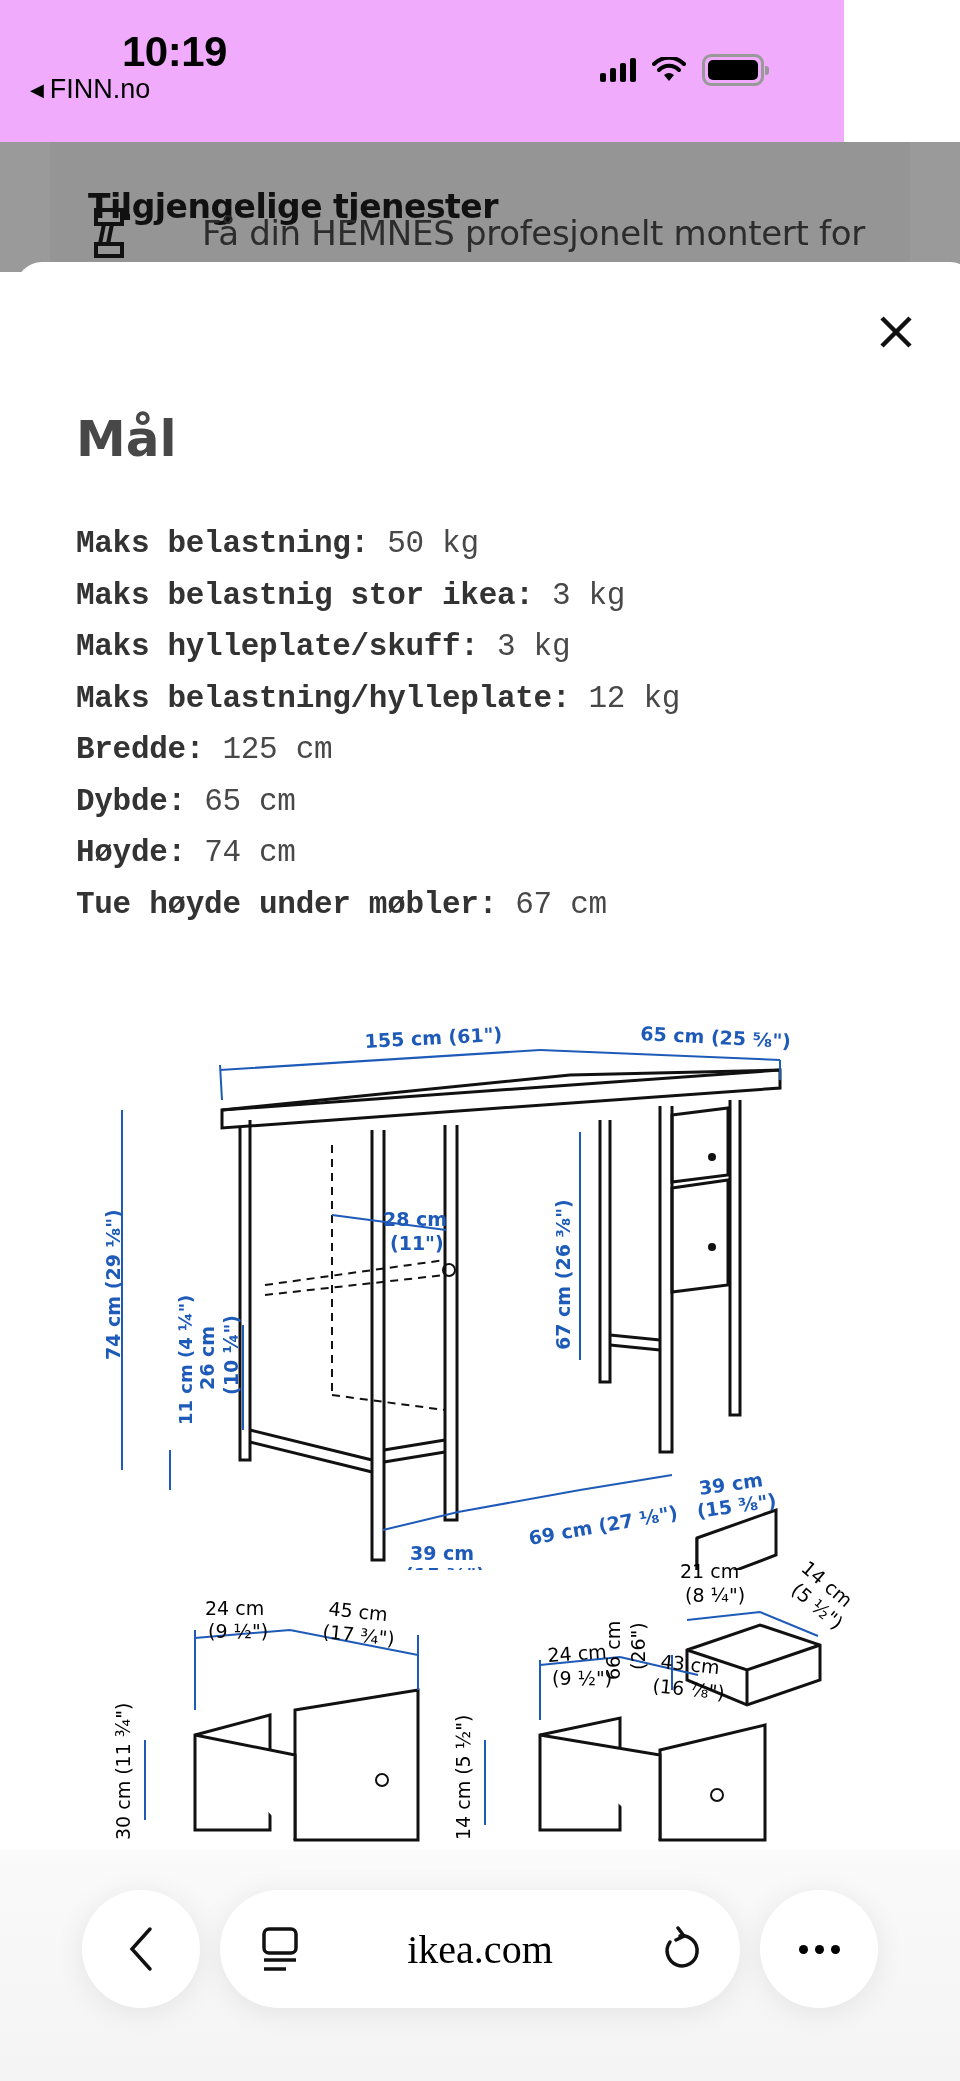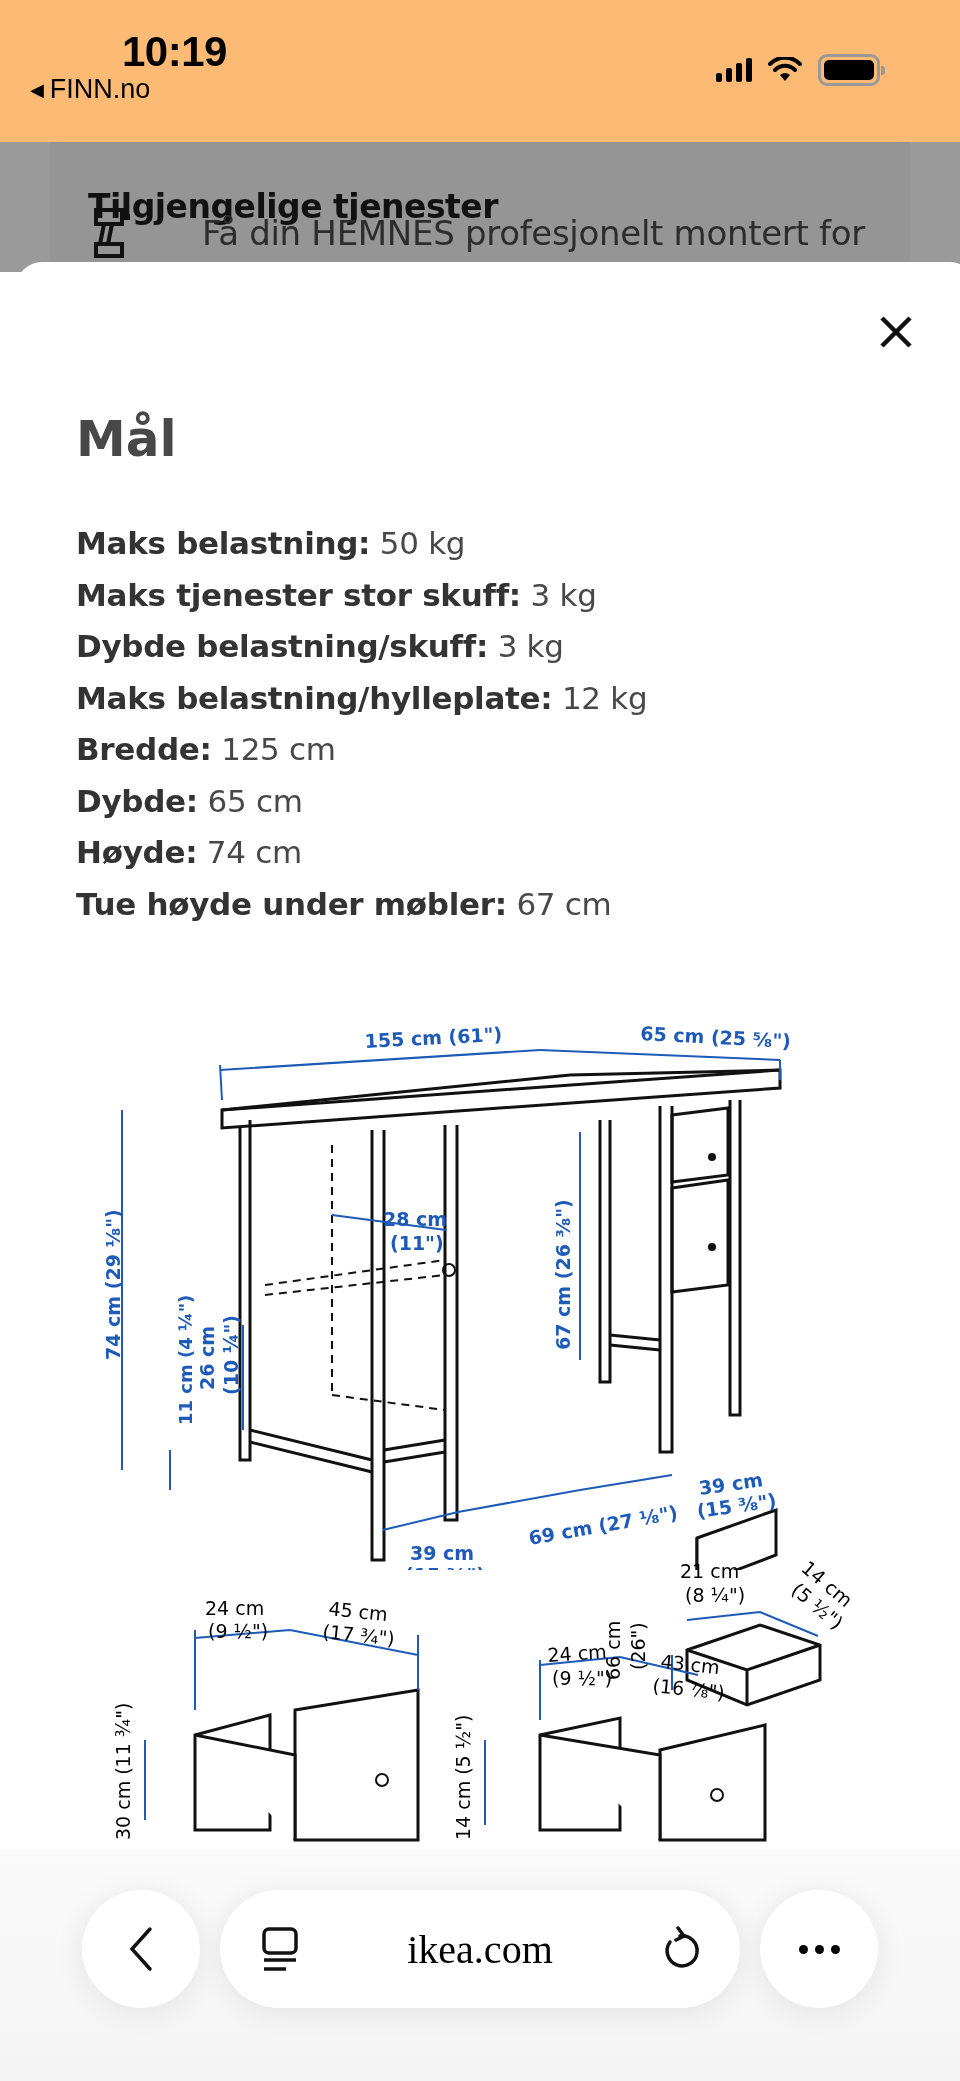--- a/index.html
+++ b/index.html
@@ -1,20 +1,20 @@
 <!DOCTYPE html>
 <html><head>
 <meta charset="utf-8">
 <style>
   * { box-sizing: border-box; margin: 0; padding: 0; }
   html, body { width: 960px; height: 2081px; overflow: hidden; background: #ffffff; }
   body { position: relative; font-family: "DejaVu Sans", "Liberation Sans", sans-serif; color: #111; }
 
   
-  .status-bar { position: absolute; left: 0; top: 0; width: 960px; height: 142px; background: #fdba74; }
+  .status-bar { position: absolute; left: 0; top: 0; width: 844px; height: 142px; background: #f0abfc; }
   .time { position: absolute; left: 122px; top: 28px; font-family: "Liberation Sans", sans-serif; font-size: 42px; font-weight: 700; letter-spacing: -0.5px; color: #000; }
   .back-app { position: absolute; left: 30px; top: 74px; font-family: "Liberation Sans", sans-serif; font-size: 27px; color: #000; display: flex; align-items: center; gap: 6px; }
   .back-app .tri { font-size: 18px; }
   .status-icons { position: absolute; right: 80px; top: 54px; display: flex; align-items: center; gap: 16px; }
   .signal { display: flex; align-items: flex-end; gap: 4px; height: 24px; }
   .signal span { width: 6px; background: #000; border-radius: 2px; display: block; }
   .battery { width: 62px; height: 32px; border: 3px solid #999; border-radius: 9px; padding: 3px; position: relative; }
   .battery::after { content: ""; position: absolute; right: -8px; top: 9px; width: 4px; height: 9px; background: #999; border-radius: 0 3px 3px 0; }
   .battery .fill { width: 100%; height: 100%; background: #000; border-radius: 5px; }
 
@@ -22,21 +22,21 @@
   .bg-page { position: absolute; left: 0; top: 142px; width: 960px; height: 130px; background: #9a9a9a; }
   .bg-page .inner { position: absolute; left: 50px; top: 0; width: 860px; height: 130px; background: #959595; }
   .bg-title { position: absolute; left: 88px; top: 140px; font-size: 33px; font-weight: 700; color: #111; letter-spacing: -0.5px; margin-top: 47px; }
   .bg-row { position: absolute; left: 92px; top: 208px; display: flex; align-items: center; gap: 46px; }
   .bg-row .txt { font-size: 34px; color: #2c2c2c; letter-spacing: -0.3px; margin-left: 20px; }
 
   
   .sheet { position: absolute; left: 16px; top: 262px; width: 960px; height: 1392px; background: #fff; border-radius: 26px 26px 0 0; }
   .close-btn { position: absolute; right: 50px; top: 40px; width: 60px; height: 60px; display: flex; align-items: center; justify-content: center; cursor: pointer; }
   .sheet-title { position: absolute; left: 60px; top: 148px; font-size: 50px; font-weight: 700; color: #484848; }
-  .specs { position: absolute; left: 60px; top: 256px; }
+  .specs { position: absolute; left: 60px; top: 256px; font-family: Liberation Mono, monospace; }
   .spec-row { font-size: 31px; line-height: 51.5px; color: #484848; white-space: nowrap; letter-spacing: -0.3px; }
   .spec-row b { font-weight: 700; color: #333; }
 
   .diagram { position: absolute; left: 100px; top: 770px; width: 800px; height: 800px; }
   .diagram text { font-family: "DejaVu Sans", sans-serif; font-weight: 700; fill: #1e5bb8; }
 
   
   .browser-bar { position: absolute; left: 0; top: 1850px; width: 960px; height: 231px; background: linear-gradient(#fafafa, #f4f4f4); }
   .pill { position: absolute; background: #fff; border-radius: 60px; box-shadow: 0 4px 30px rgba(0,0,0,0.08); display: flex; align-items: center; justify-content: center; }
   .pill.back { left: 82px; top: 40px; width: 118px; height: 118px; }
@@ -90,22 +90,22 @@
 <div class="sheet">
   <div class="close-btn">
     <svg width="34" height="34" viewBox="0 0 34 34">
       <path d="M3 3 L31 31 M31 3 L3 31" stroke="#111" stroke-width="4.5"></path>
     </svg>
   </div>
   <h1 class="sheet-title">Mål</h1>
 
   <div class="specs">
     <div class="spec-row"><b>Maks belastning:</b> <span>50 kg</span></div>
-    <div class="spec-row"><b>Maks tjenester stor skuff:</b> <span>3 kg</span></div>
-    <div class="spec-row"><b>Dybde belastning/skuff:</b> <span>3 kg</span></div>
+    <div class="spec-row"><b>Maks belastnig stor ikea:</b> <span>3 kg</span></div>
+    <div class="spec-row"><b>Maks hylleplate/skuff:</b> <span>3 kg</span></div>
     <div class="spec-row"><b>Maks belastning/hylleplate:</b> <span>12 kg</span></div>
     <div class="spec-row"><b>Bredde:</b> <span>125 cm</span></div>
     <div class="spec-row"><b>Dybde:</b> <span>65 cm</span></div>
     <div class="spec-row"><b>Høyde:</b> <span>74 cm</span></div>
     <div class="spec-row"><b>Tue høyde under møbler:</b> <span>67 cm</span></div>
   </div>
 </div>
 
 <svg class="diagram" viewBox="0 0 800 800" width="800" height="800">
   <g stroke="#111" stroke-width="3" fill="none">

